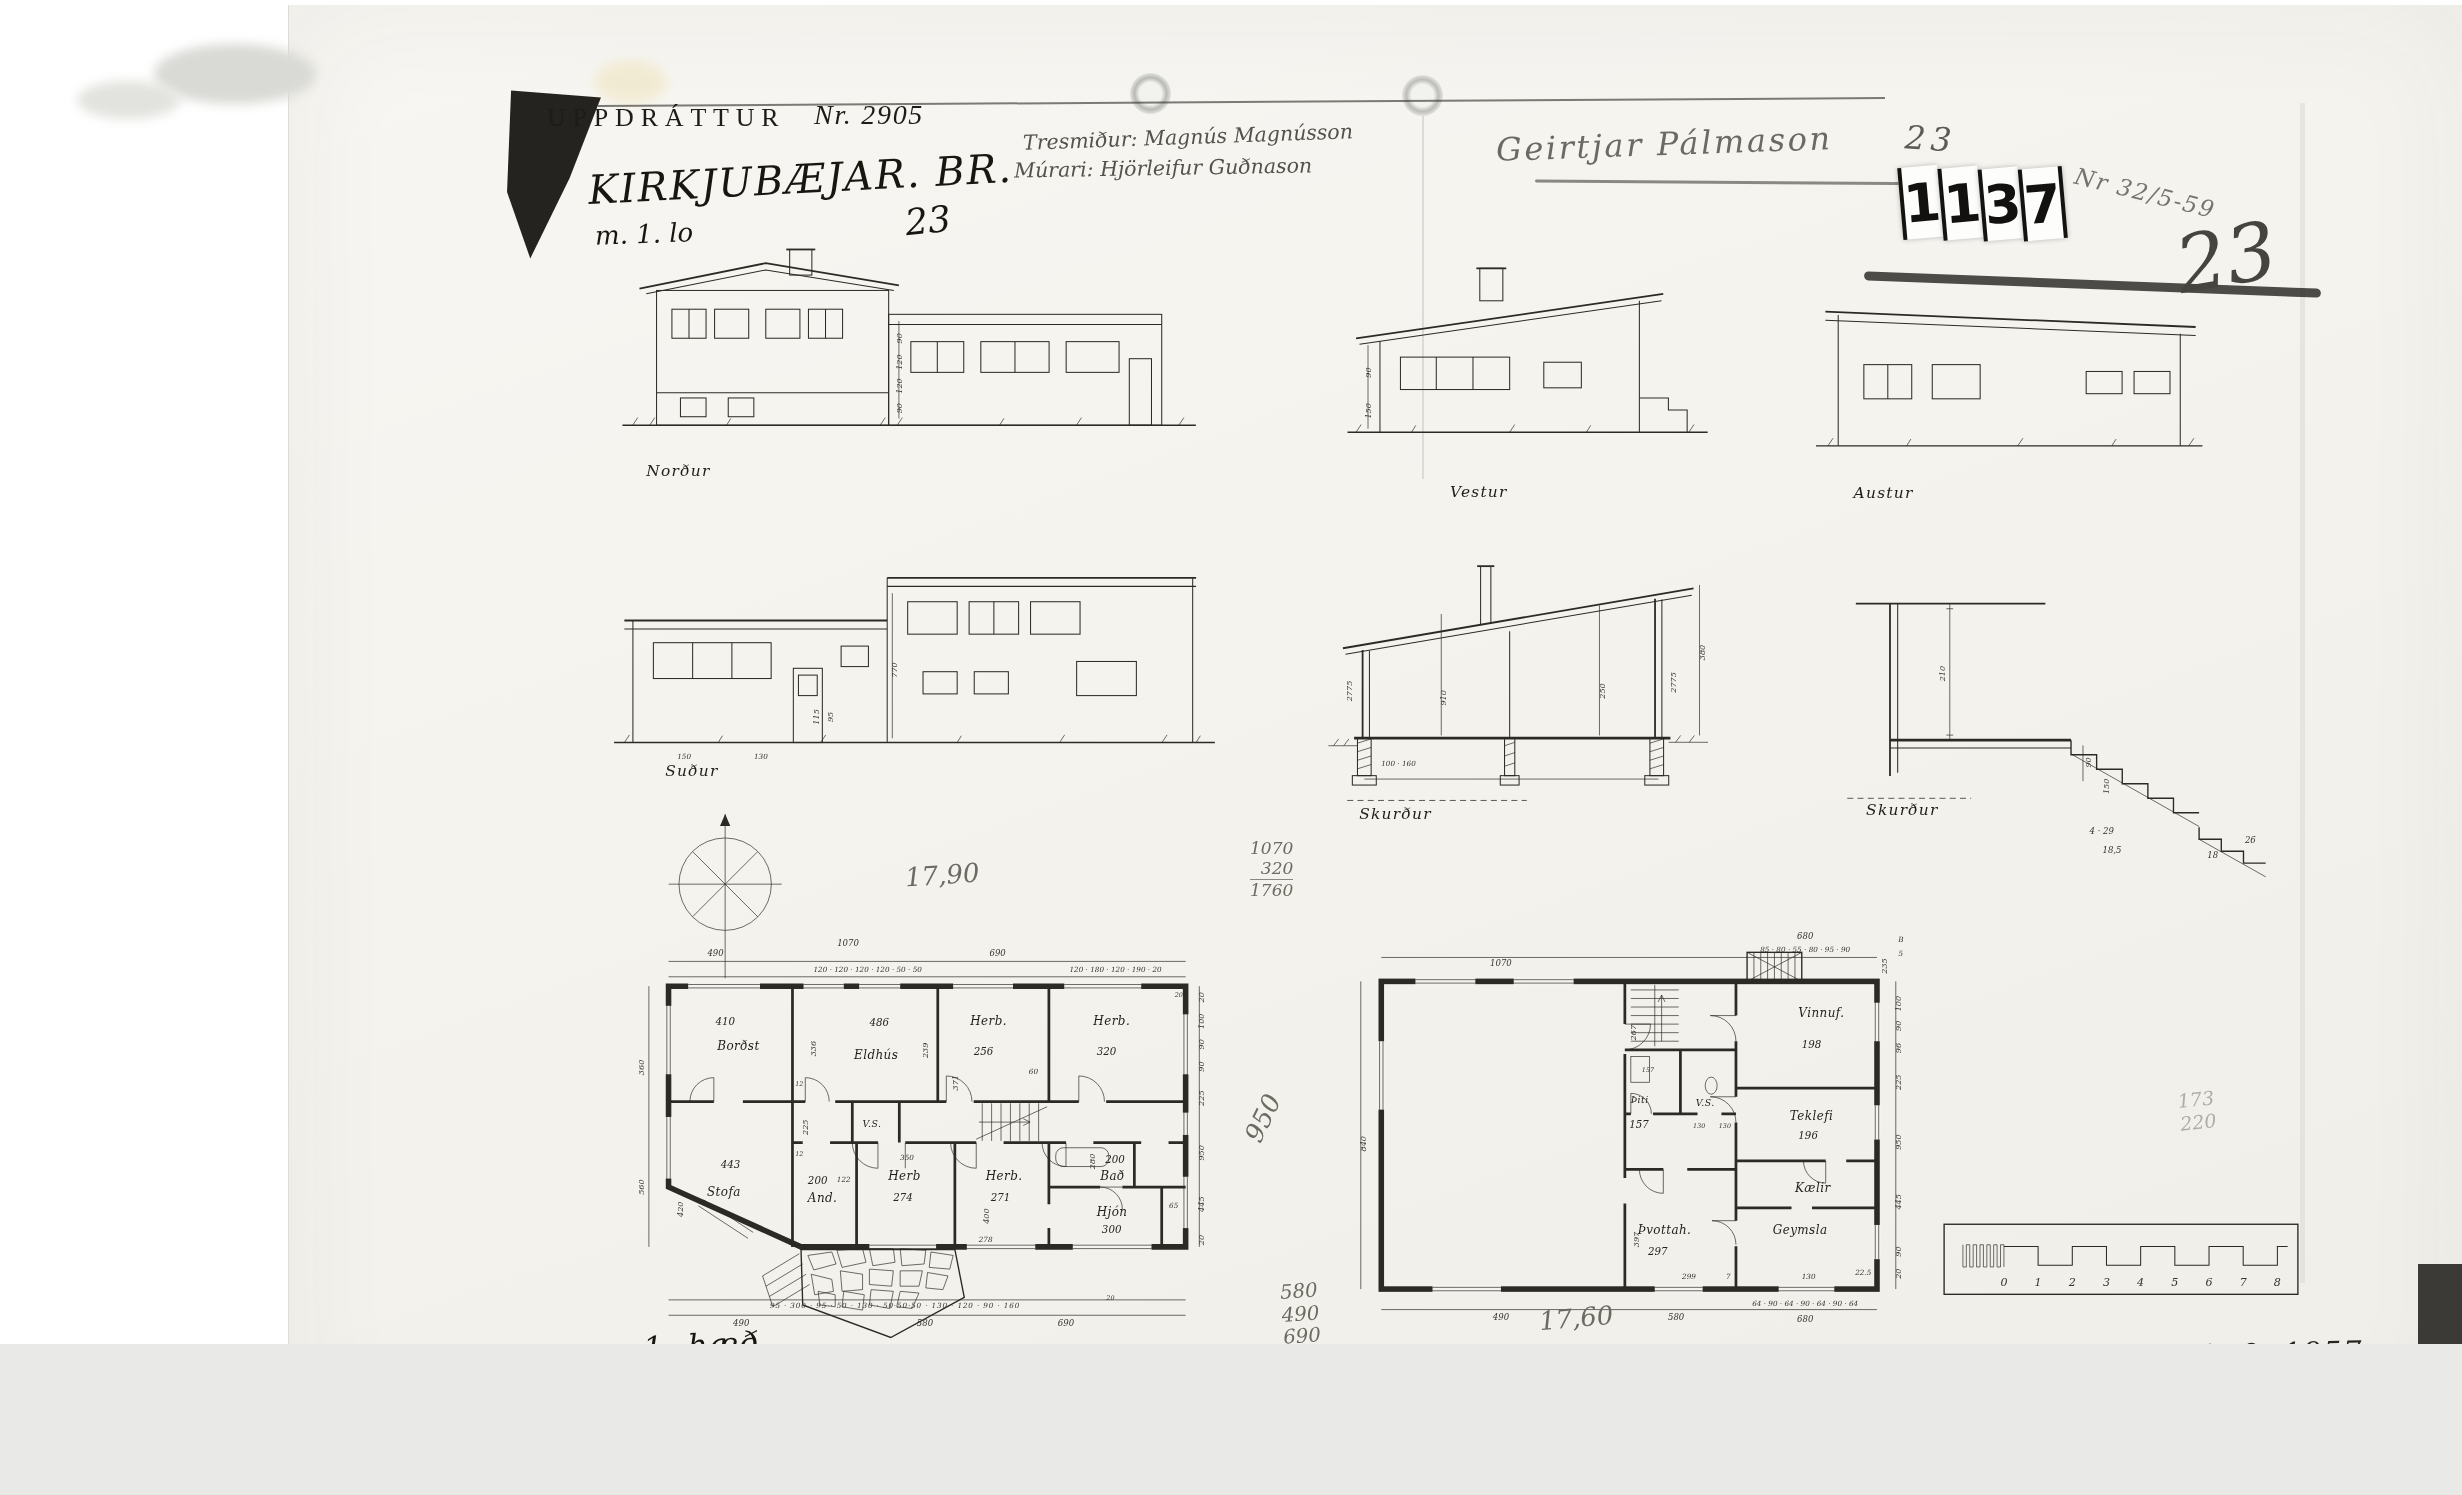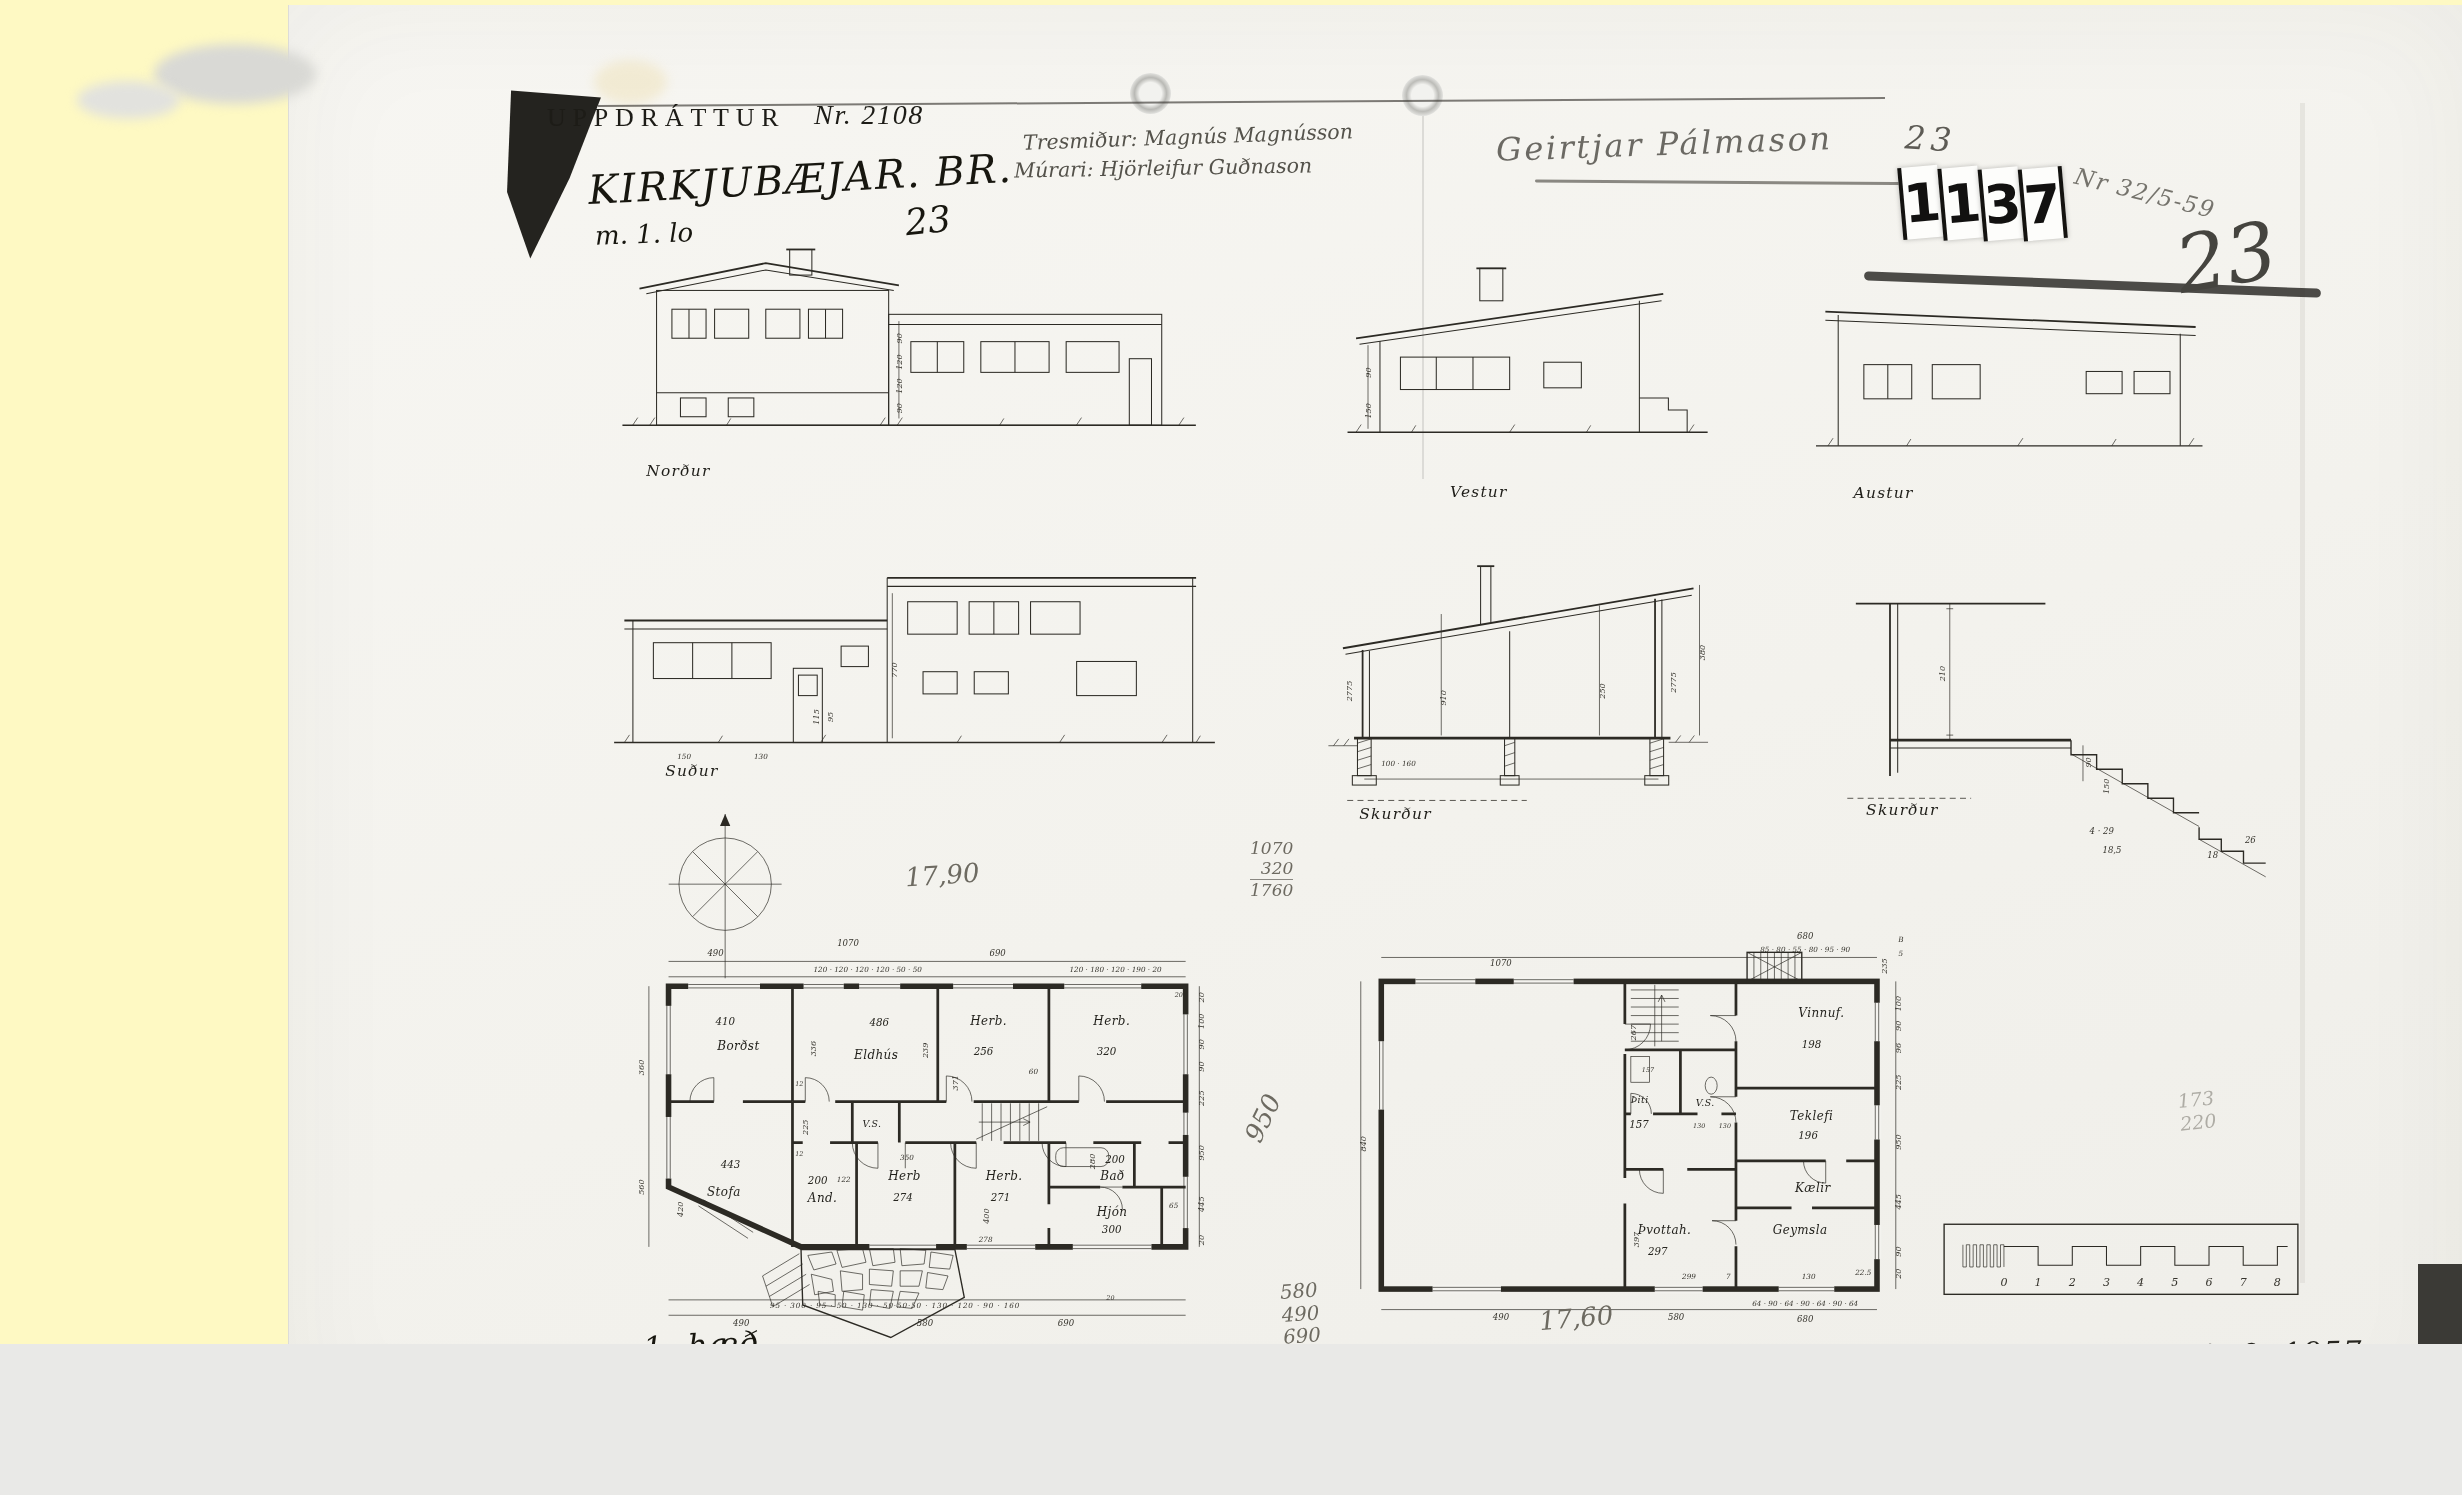--- a/index.html
+++ b/index.html
@@ -1,16 +1,16 @@
 <!DOCTYPE html>
 <html style="font-size:13.7px"><head>
 <meta charset="utf-8">
 <style>
   html,body{margin:0;padding:0;background:#e9e9e7;}
-  .page{position:relative;width:2462px;height:1344px;background:#fef9c3;overflow:hidden;
+  .page{position:relative;width:2462px;height:1344px;background:#ffffff;overflow:hidden;
         font-family:"DejaVu Serif",serif;}
   .abs{position:absolute;}
   .paper{position:absolute;left:288px;top:5.1px;width:2174px;height:1443px;
          background:linear-gradient(160deg,#f7f6f2 0%,#f3f2ed 55%,#efeee9 100%);
          border-left:0.9px solid #dddcd8;box-shadow:inset 0 0 120px rgba(60,55,40,.05);}
   .blob{position:absolute;filter:blur(5.1px);border-radius:50%;}
   .hand{font-style:italic;color:#17160f;}
   .pencil{font-style:italic;color:#6d6a61;}
   .typed{font-family:"Liberation Serif",serif;color:#1d1c17;}
   svg.panel{position:absolute;overflow:visible;}
@@ -51,21 +51,21 @@
 
   <div class="abs" style="left:1130px;top:73px;width:41px;height:41px;border-radius:50%;background:radial-gradient(circle,#f2f2ef 38%,#b9b9b5 55%,#e6e6e3 72%);"></div>
   <div class="abs" style="left:1402px;top:75px;width:41px;height:41px;border-radius:50%;background:radial-gradient(circle,#f2f2ef 38%,#bcbcb8 55%,#e6e6e3 72%);"></div>
 
   <div class="abs" style="left:503px;top:87px;width:101px;height:175px;background:#24231f;clip-path:polygon(8% 2%,97% 6%,66% 52%,27% 98%,4% 60%);"></div>
 
   <div class="abs" style="left:598px;top:101px;width:1287px;height:1.7px;background:#3a3833;opacity:.65;transform:rotate(-.35deg);"></div>
   <div class="abs" style="left:1864px;top:280px;width:457px;height:8.5px;background:#2e2d29;border-radius:4.3px;transform:rotate(2.2deg);opacity:.85;"></div>
 
   <div class="abs typed" style="left:547px;top:103px;font-size:26px;letter-spacing:6.8px;">UPPDRÁTTUR</div>
-  <div class="abs typed" style="left:814px;top:99px;font-size:28px;font-style:italic;letter-spacing:1.7px;">Nr. 2108</div>
+  <div class="abs typed" style="left:814px;top:99px;font-size:28px;font-style:italic;letter-spacing:1.7px;">Nr. 2905</div>
   <div class="abs hand" style="left:588px;top:156px;font-size:40px;letter-spacing:1.7px;transform:rotate(-3deg);">KIRKJUBÆJAR. BR.</div>
   <div class="abs hand" style="left:595px;top:219px;font-size:26px;transform:rotate(-2deg);">m. 1. lo</div>
   <div class="abs hand" style="left:905px;top:200px;font-size:36px;transform:rotate(-6deg);">23</div>
   <div class="abs pencil" style="left:1023px;top:125px;font-size:20.5px;color:#54524b;transform:rotate(-2deg);">Tresmiður: Magnús Magnússon</div>
   <div class="abs pencil" style="left:1014px;top:156px;font-size:20.5px;color:#54524b;transform:rotate(-1deg);">Múrari: Hjörleifur Guðnason</div>
   <div class="abs pencil" style="left:1496px;top:125px;font-size:32px;color:#6b6963;transform:rotate(-2deg);letter-spacing:2.6px;">Geirtjar Pálmason</div>
   <div class="abs" style="left:1535px;top:181px;width:438px;height:2.6px;background:#8a8882;transform:rotate(.4deg);border-radius:1.7px;"></div>
   <div class="abs pencil" style="left:1905px;top:120px;font-size:32.5px;color:#5d5b55;letter-spacing:5.1px;transform:rotate(4deg);">23</div>
   <div class="stamp" style="left:1900px;top:161px;">
     <div class="tile">1</div>

